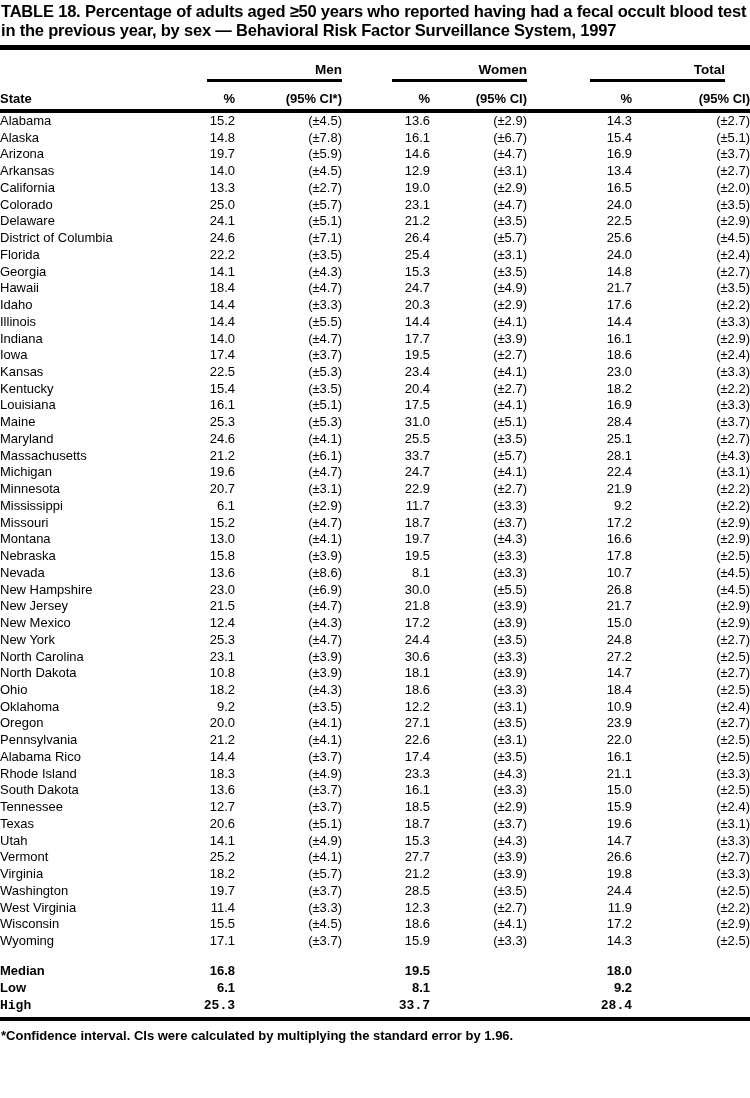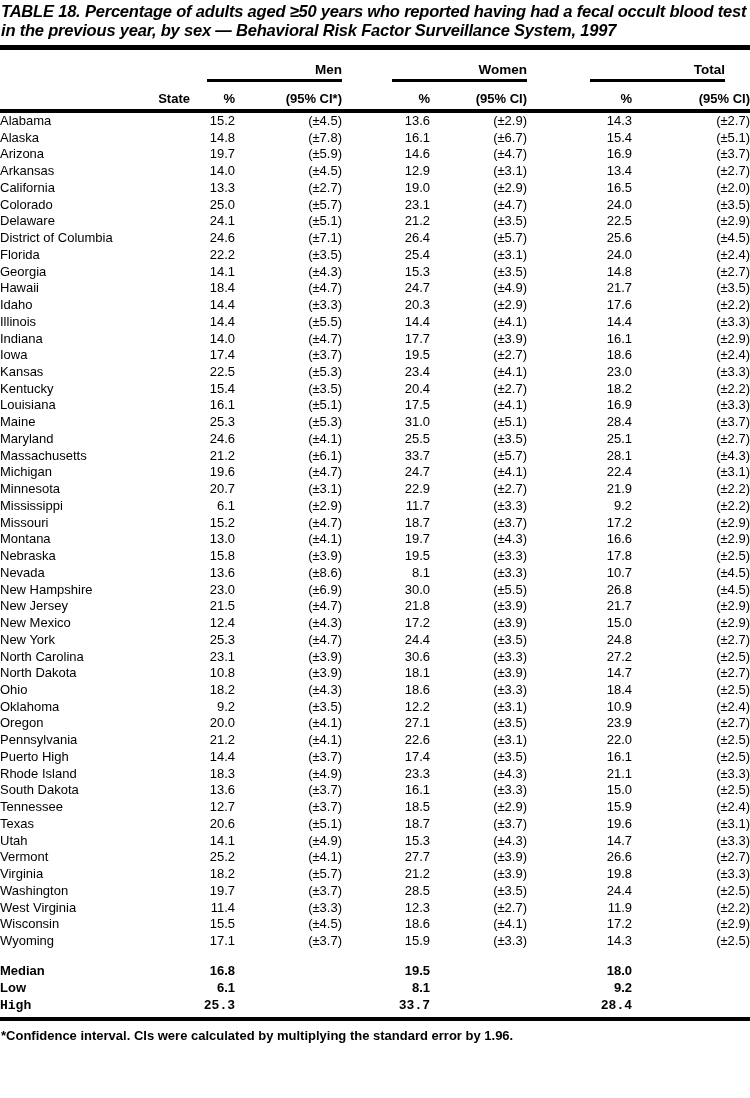--- a/index.html
+++ b/index.html
@@ -14,21 +14,20 @@
     height: 1098px;
     overflow: hidden;
     background: #ffffff;
   }
   .title {
     font-weight: bold;
     font-size: 16.5px;
     line-height: 19px;
     letter-spacing: -0.2px;
     padding: 2px 0 3px 1px;
-    font-style: italic;
   }
   .rule-top {
     height: 5px;
     background: #000;
     margin: 2px 0 6px 0;
   }
   table.data {
     width: 750px;
     table-layout: fixed;
     border-collapse: collapse;
@@ -46,21 +45,21 @@
     width: 135px;
     margin-left: auto;
     text-align: right;
     border-bottom: 3px solid #000;
     padding-bottom: 2px;
     font-weight: bold;
     font-size: 13.5px;
   }
   th.last .group-head { margin-right: 25px; }
   tr.sub-row th { height: 24px; padding-bottom: 3px; }
-  th.state-head { text-align: right; padding-left: 1px; }
+  th.state-head { text-align: left; padding-left: 1px; }
   .pct { text-align: right; }
   th.pct { padding-right: 6px; }
   .ci { text-align: right; }
   .c-tci { padding-right: 25px; }
   th.c-tci { padding-right: 25px; }
   thead { border-bottom: 4px solid #000; }
   tbody.rows td { line-height: 16.73px; height: 16.73px; }
   td.state { text-align: left; padding-left: 1px; }
   tbody.summary td {
     font-weight: bold;
@@ -491,21 +490,21 @@
     <td class="state">Pennsylvania</td>
     <td class="pct">21.2</td>
     <td class="ci">(±4.1)</td>
     <td class="pct">22.6</td>
     <td class="ci">(±3.1)</td>
     <td class="pct">22.0</td>
     <td class="ci c-tci">(±2.5)</td>
   </tr>
 
   <tr>
-    <td class="state">Puerto High</td>
+    <td class="state">Alabama Rico</td>
     <td class="pct">14.4</td>
     <td class="ci">(±3.7)</td>
     <td class="pct">17.4</td>
     <td class="ci">(±3.5)</td>
     <td class="pct">16.1</td>
     <td class="ci c-tci">(±2.5)</td>
   </tr>
 
   <tr>
     <td class="state">Rhode Island</td>

